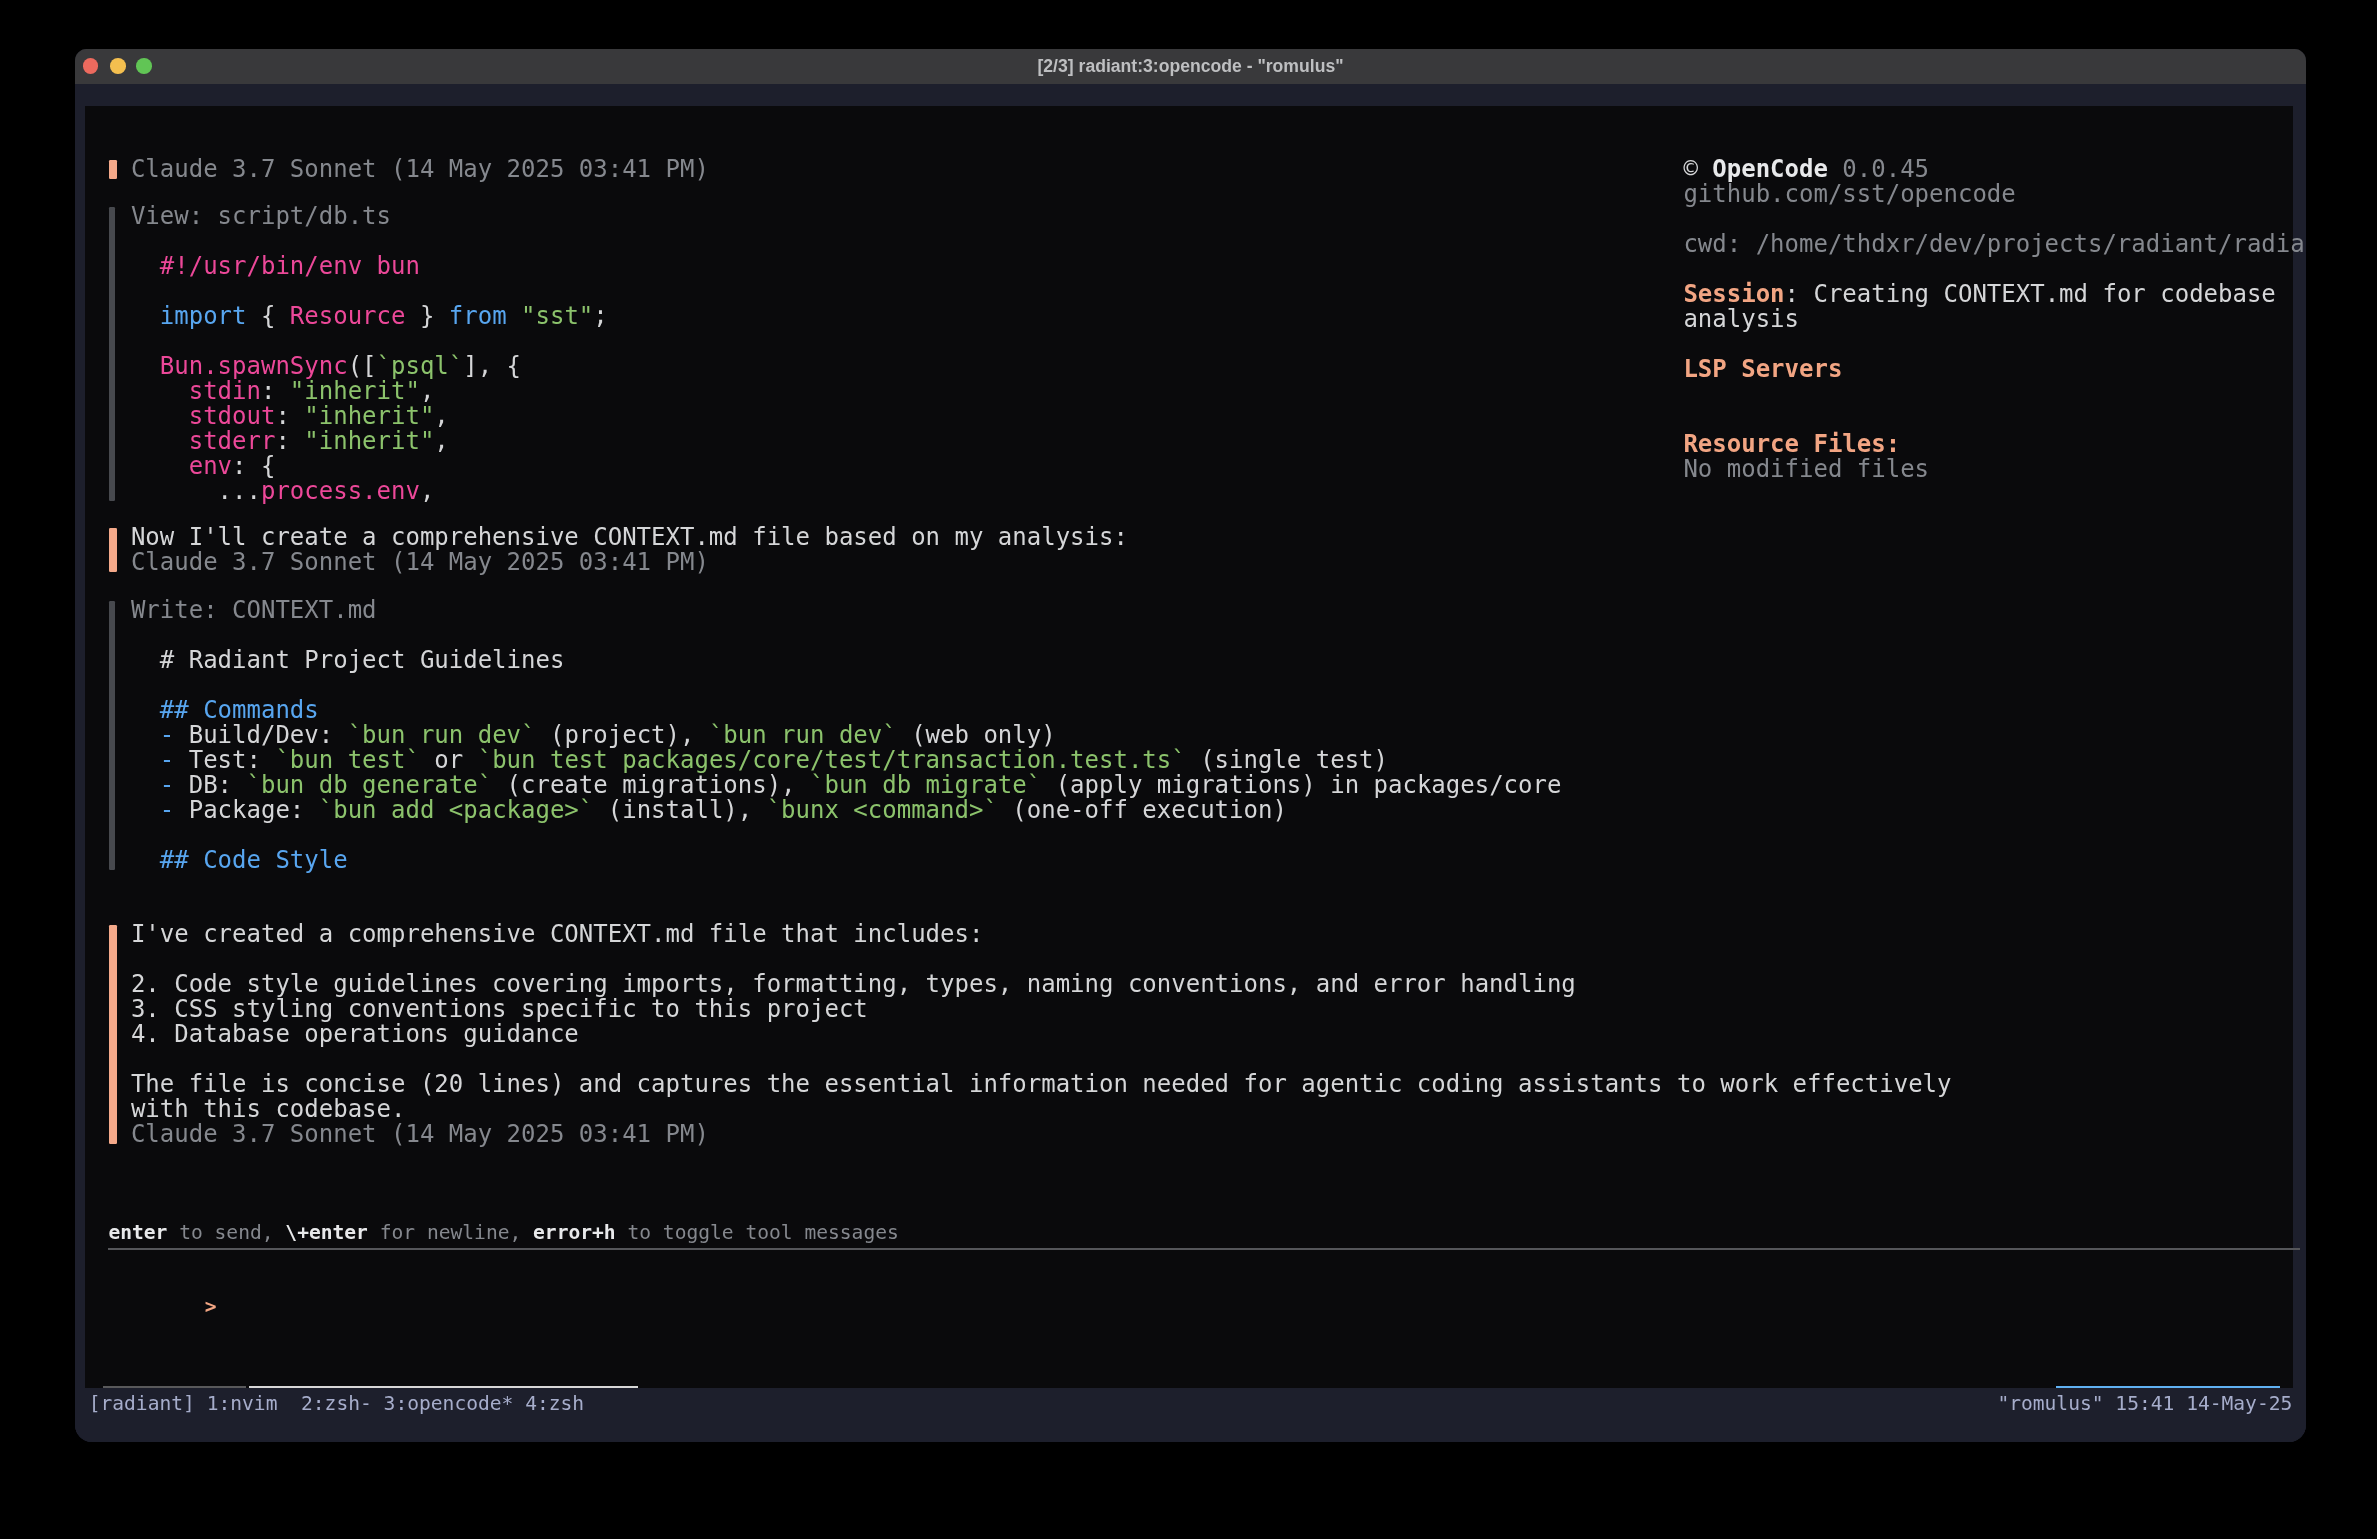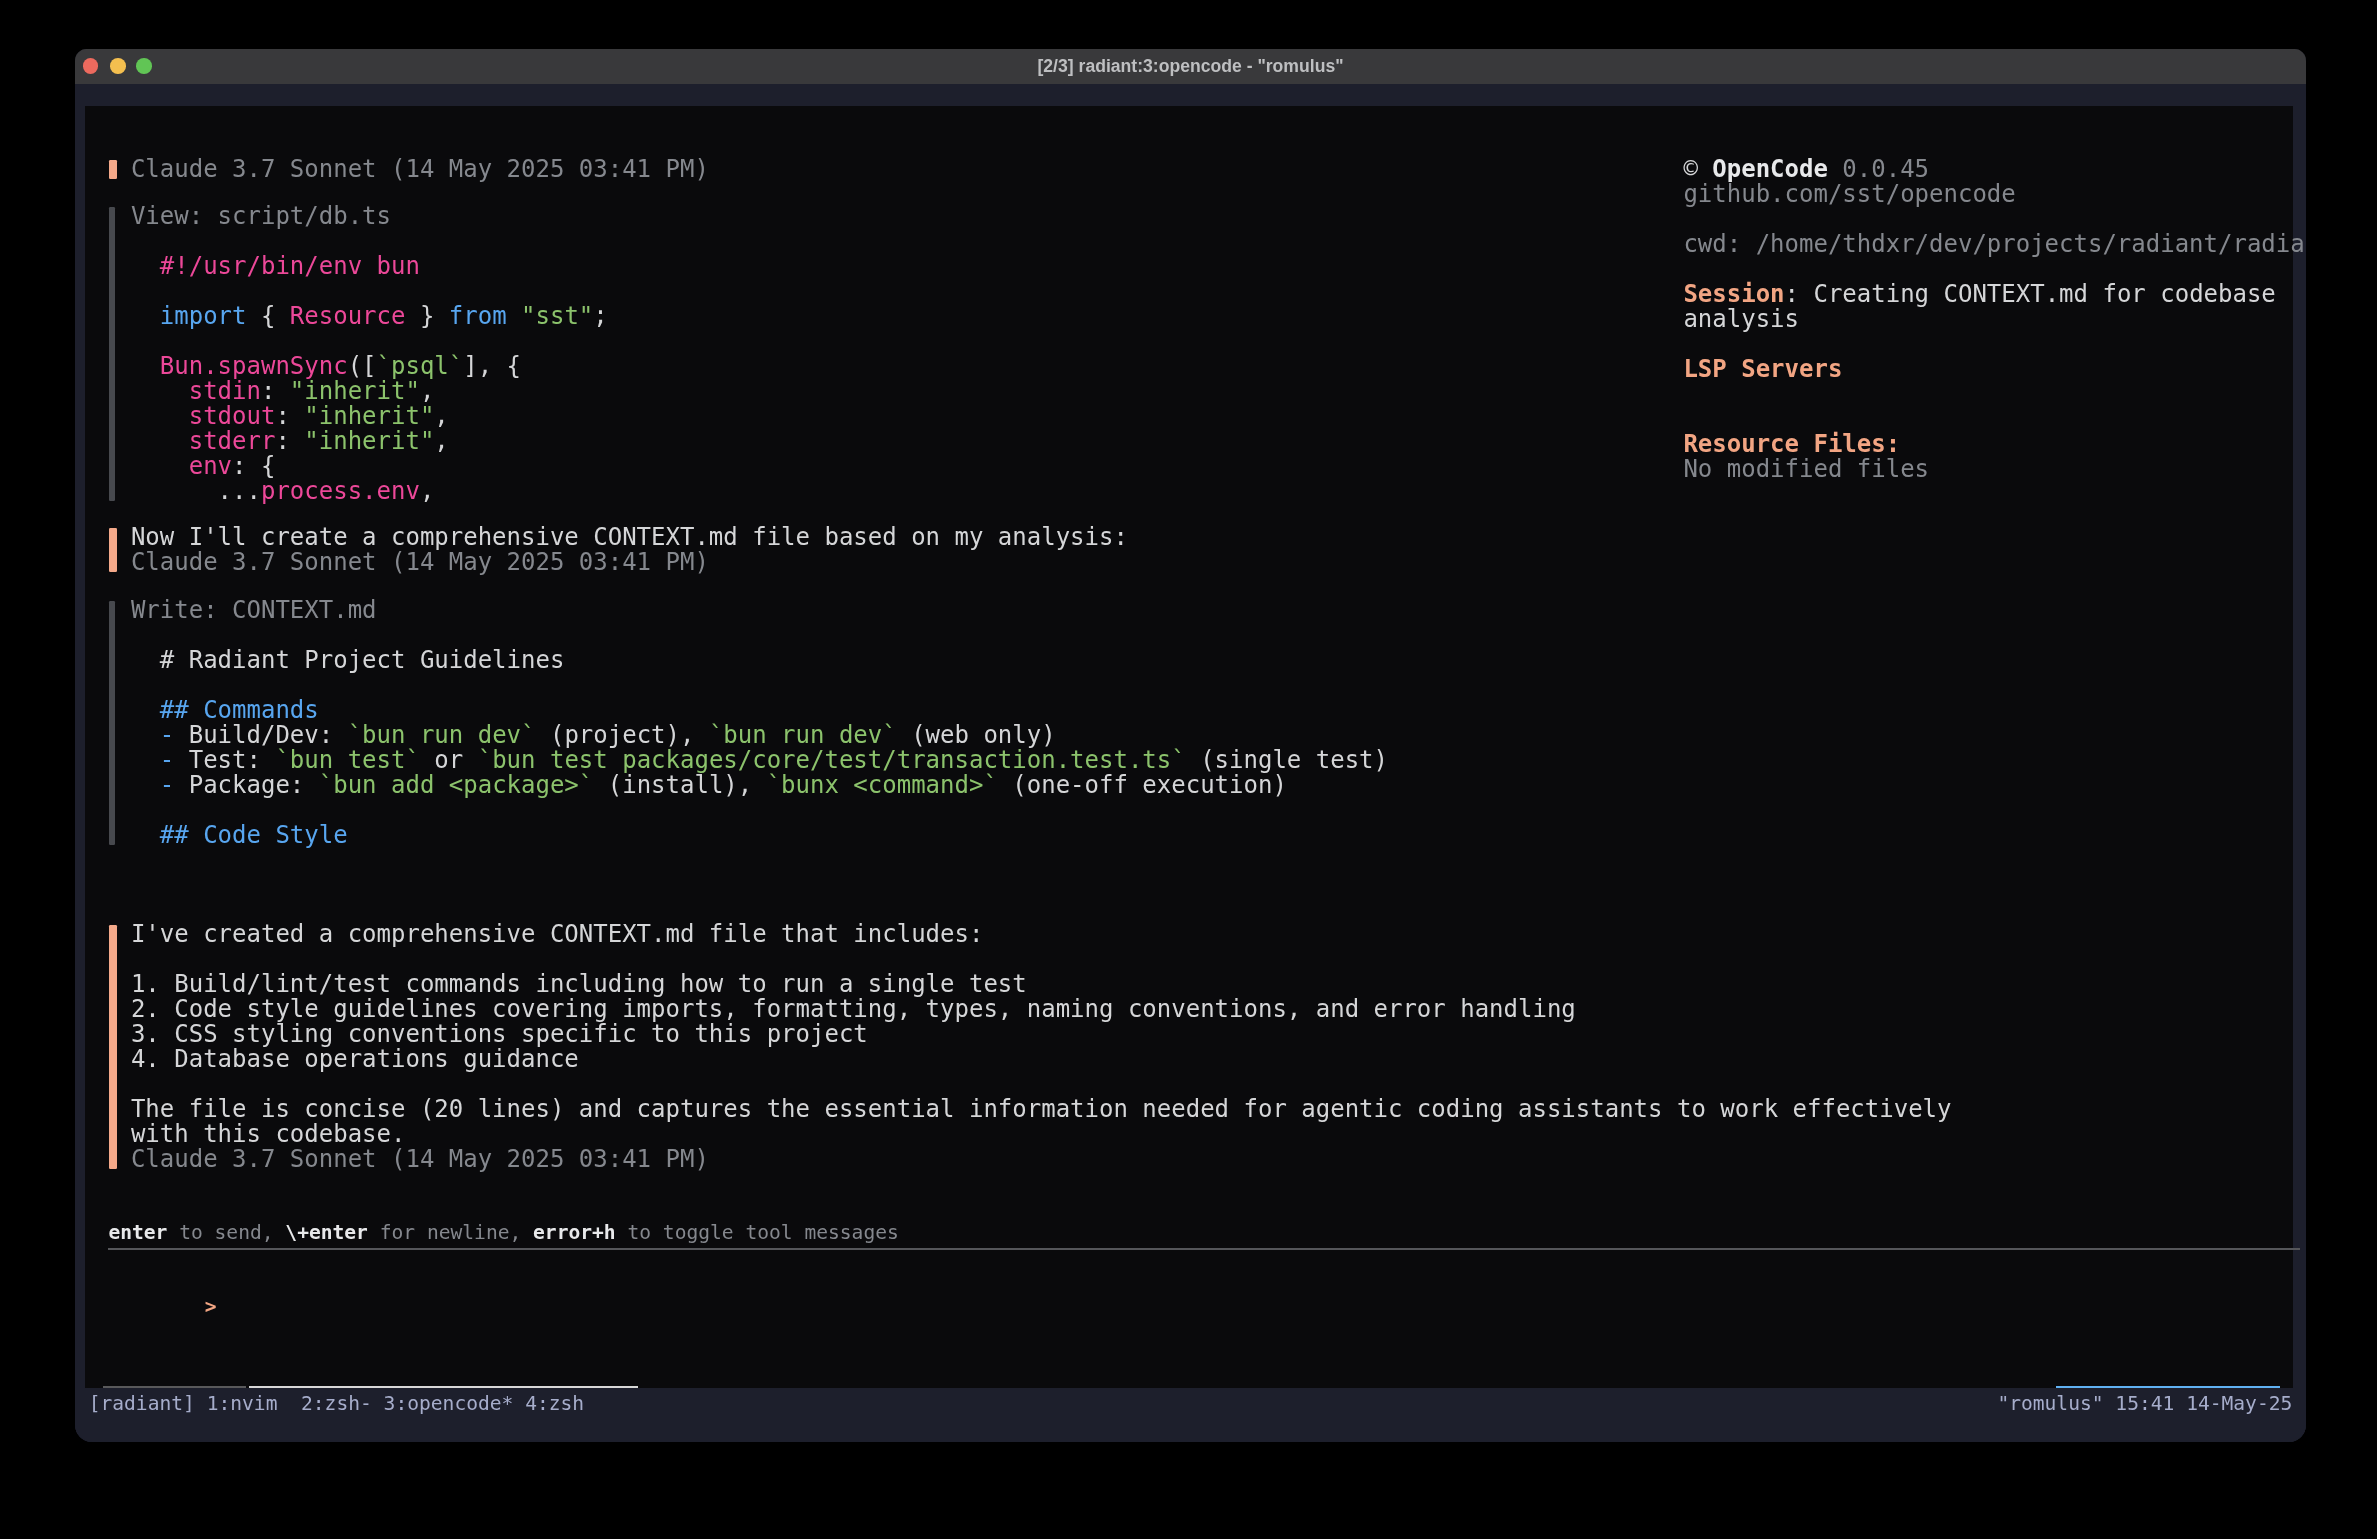--- a/index.html
+++ b/index.html
@@ -126,32 +126,32 @@
       <div class="block" style="top:492px">
         <span class="bar gray"></span>
         <div class="lines">
             <div class="ln"><span class="c-g">Write: CONTEXT.md</span></div>
             <div class="ln">&nbsp;</div>
             <div class="ln"><span class="c-w">  # Radiant Project Guidelines</span></div>
             <div class="ln">&nbsp;</div>
             <div class="ln"><span class="c-b">  ## Commands</span></div>
             <div class="ln"><span class="c-b">  - </span><span class="c-w">Build/Dev: </span><span class="c-gr">`bun run dev`</span><span class="c-w"> (project), </span><span class="c-gr">`bun run dev`</span><span class="c-w"> (web only)</span></div>
             <div class="ln"><span class="c-b">  - </span><span class="c-w">Test: </span><span class="c-gr">`bun test`</span><span class="c-w"> or </span><span class="c-gr">`bun test packages/core/test/transaction.test.ts`</span><span class="c-w"> (single test)</span></div>
+            <div class="ln"><span class="c-b">  - </span><span class="c-w">DB: </span><span class="c-gr">`bun db generate`</span><span class="c-w"> (create migrations), </span><span class="c-gr">`bun db migrate`</span><span class="c-w"> (apply migrations) in packages/core</span></div>
             <div class="ln"><span class="c-b">  - </span><span class="c-w">Package: </span><span class="c-gr">`bun add &lt;package&gt;`</span><span class="c-w"> (install), </span><span class="c-gr">`bunx &lt;command&gt;`</span><span class="c-w"> (one-off execution)</span></div>
             <div class="ln">&nbsp;</div>
             <div class="ln"><span class="c-b">  ## Code Style</span></div>
           </div>
       </div>
 
       <div class="block" style="top:816px">
         <span class="bar peach"></span>
         <div class="lines">
             <div class="ln"><span class="c-w">I've created a comprehensive CONTEXT.md file that includes:</span></div>
             <div class="ln">&nbsp;</div>
-            <div class="ln"><span class="c-w">1. Build/lint/test commands including how to run a single test</span></div>
             <div class="ln"><span class="c-w">2. Code style guidelines covering imports, formatting, types, naming conventions, and error handling</span></div>
             <div class="ln"><span class="c-w">3. CSS styling conventions specific to this project</span></div>
             <div class="ln"><span class="c-w">4. Database operations guidance</span></div>
             <div class="ln">&nbsp;</div>
             <div class="ln"><span class="c-w">The file is concise (20 lines) and captures the essential information needed for agentic coding assistants to work effectively</span></div>
             <div class="ln"><span class="c-w">with this codebase.</span></div>
             <div class="ln"><span class="c-g">Claude 3.7 Sonnet (14 May 2025 03:41 PM)</span></div>
           </div>
       </div>
 

